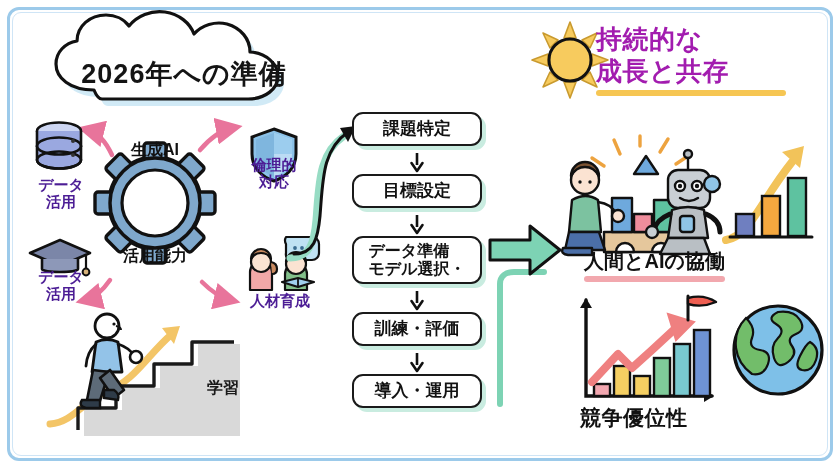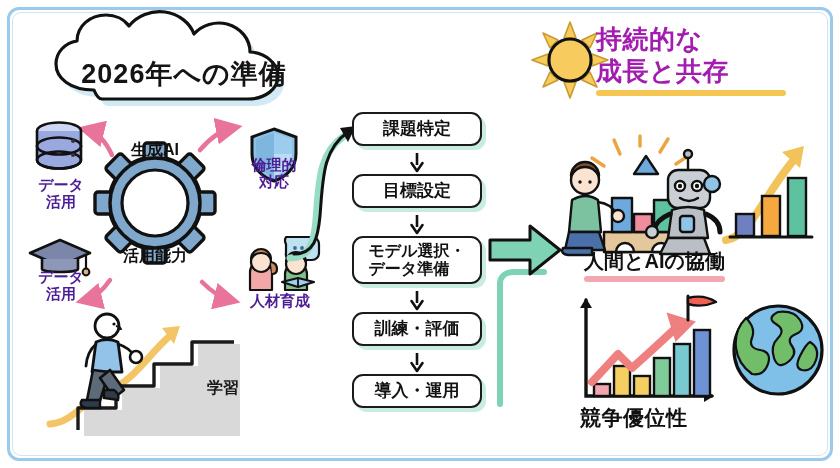--- a/index.html
+++ b/index.html
@@ -256,22 +256,22 @@
     </div>
     <div class="flow-box">目標設定</div>
     <div class="flow-arrow">
       <svg width="16" height="20">
           <path d="M8,1 L8,13" stroke="#111" stroke-width="2.6" fill="none"></path>
           <path d="M2.5,11 L8,19 L13.5,11" stroke="#111" stroke-width="2.6" fill="none" stroke-linecap="round" stroke-linejoin="round"></path>
         </svg>
     </div>
     <div class="flow-box two-line">
       <div>
+        <div>データ準備</div>
         <div>モデル選択・</div>
-        <div>データ準備</div>
       </div>
     </div>
     <div class="flow-arrow">
       <svg width="16" height="20">
           <path d="M8,1 L8,13" stroke="#111" stroke-width="2.6" fill="none"></path>
           <path d="M2.5,11 L8,19 L13.5,11" stroke="#111" stroke-width="2.6" fill="none" stroke-linecap="round" stroke-linejoin="round"></path>
         </svg>
     </div>
     <div class="flow-box">訓練・評価</div>
     <div class="flow-arrow">

